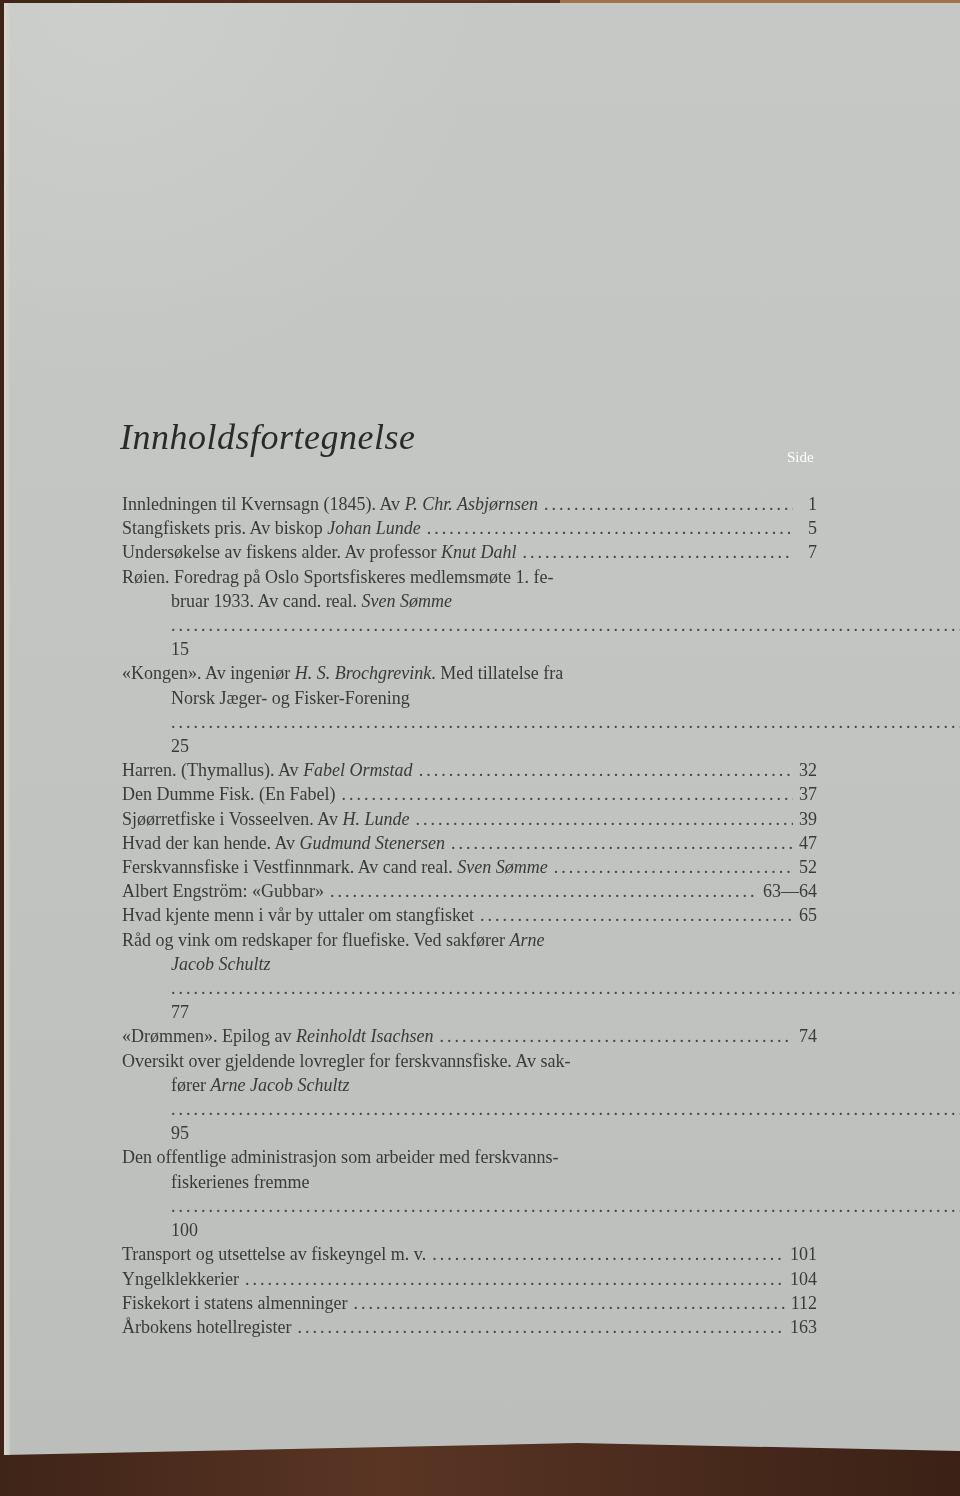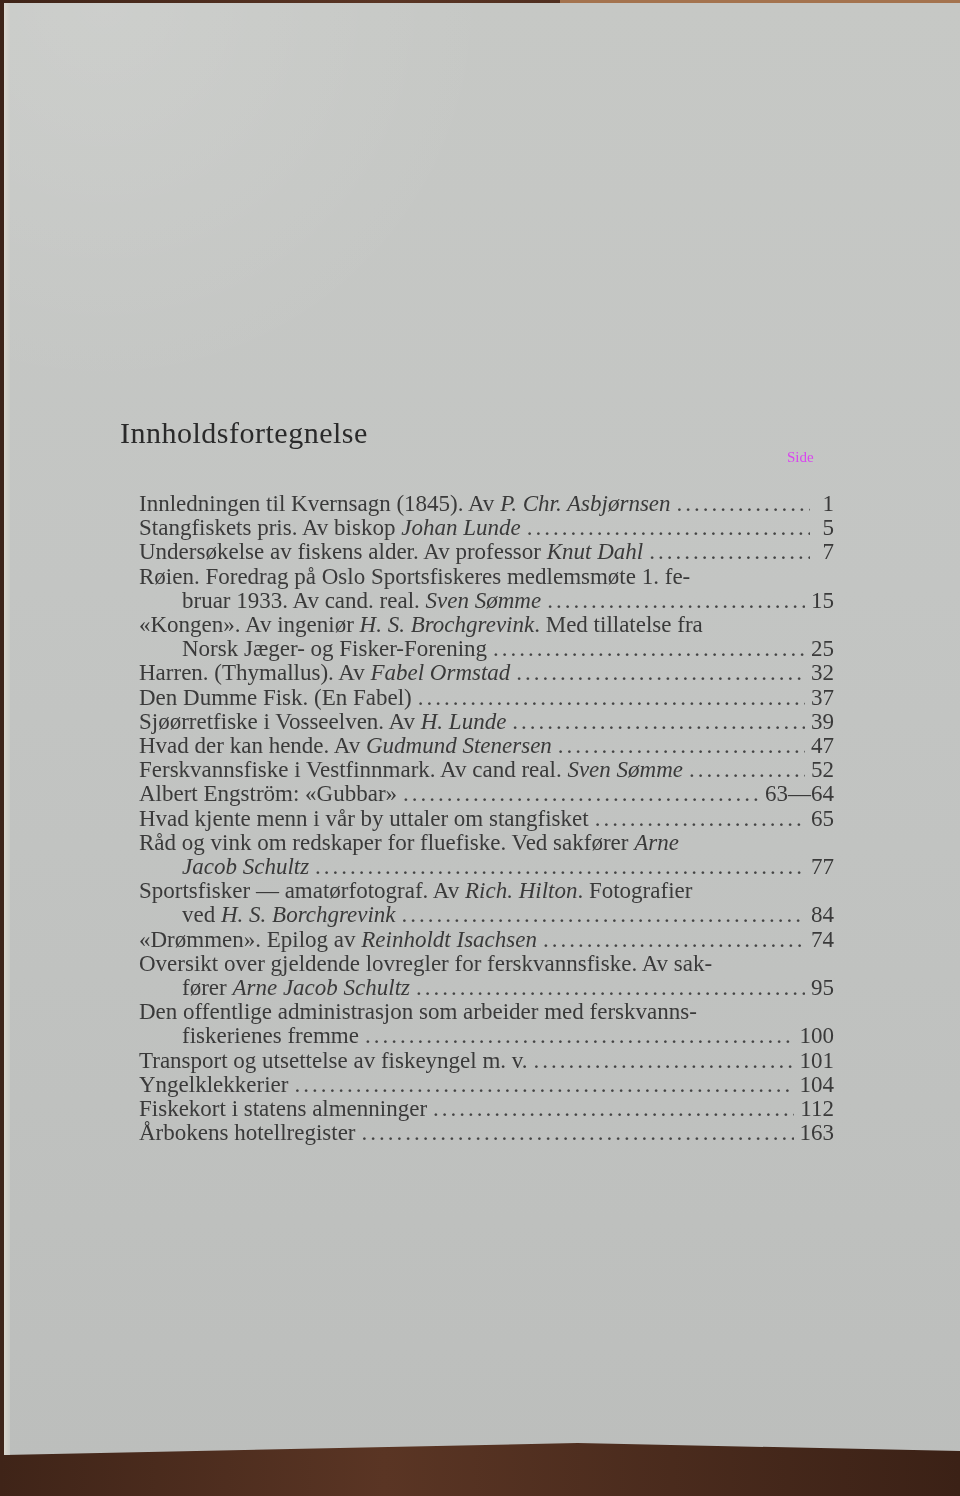--- a/index.html
+++ b/index.html
@@ -25,33 +25,33 @@
     position: absolute; left: 0; top: 0; width: 6px; height: 1460px;
     background: linear-gradient(90deg, #d9d5cc, #c9c9c5);
   }
   .shadow {
     position: absolute; left: 0; top: 0; width: 500px; height: 400px;
     background: radial-gradient(ellipse at 20% 0%, rgba(255,255,255,0.12), rgba(255,255,255,0) 70%);
   }
   .title {
     position: absolute; left: 120px; top: 416px;
     font-family: "Liberation Serif", "DejaVu Serif", serif;
-    font-size: 30px; color: #2a2a2a; letter-spacing: 0.5px; text-align: center;
+    font-style: italic; font-size: 36px; color: #2a2a2a; letter-spacing: 0.5px; text-align: center;
   }
   .side-header {
     position: absolute; left: 787px; top: 449px;
-    font-size: 15px; color: #d946ef;
+    font-size: 15px; color: #ffffff;
   }
   .toc {
     position: absolute; left: 122px; top: 492px; width: 695px;
-    font-size: 23px; color: #3a3a3a; line-height: 24.2px; margin-left: 17px;
+    font-size: 18px; color: #3a3a3a; line-height: 24.2px;
   }
   .entry { position: relative; }
   .line { display: flex; align-items: baseline; white-space: nowrap; }
-  .line.indent { padding-left: 43px; }
+  .line.indent { padding-left: 43px; flex-direction: column; }
   .text { flex: 0 0 auto; }
   .dots {
     flex: 1 1 auto; overflow: hidden; margin: 0 6px; color: #444;
     letter-spacing: 3px;
   }
   .dots::after { content: "................................................................................................................................................"; }
   .page-no { flex: 0 0 auto; min-width: 18px; text-align: right; }
   .author { font-style: italic; }
 </style>
 </head>
@@ -164,30 +164,20 @@
         <span class="text"><span>Råd og vink om redskaper for fluefiske. Ved sakfører </span><span class="author">Arne</span></span>
       </div>
       <div class="line indent">
         <span class="text"><span></span><span class="author">Jacob Schultz</span></span>
         <span class="dots"></span>
         <span class="page-no">77</span>
       </div>
     </div>
     <div class="entry">
       <div class="line">
-        <span class="text"><span>Sportsfisker — amatørfotograf. Av </span><span class="author">Rich. Hilton</span><span>. Fotografier</span></span>
-      </div>
-      <div class="line indent">
-        <span class="text"><span>ved </span><span class="author">H. S. Borchgrevink</span></span>
-        <span class="dots"></span>
-        <span class="page-no">84</span>
-      </div>
-    </div>
-    <div class="entry">
-      <div class="line">
         <span class="text"><span>«Drømmen». Epilog av </span><span class="author">Reinholdt Isachsen</span></span>
         <span class="dots"></span>
         <span class="page-no">74</span>
       </div>
     </div>
     <div class="entry">
       <div class="line">
         <span class="text"><span>Oversikt over gjeldende lovregler for ferskvannsfiske. Av sak-</span></span>
       </div>
       <div class="line indent">

